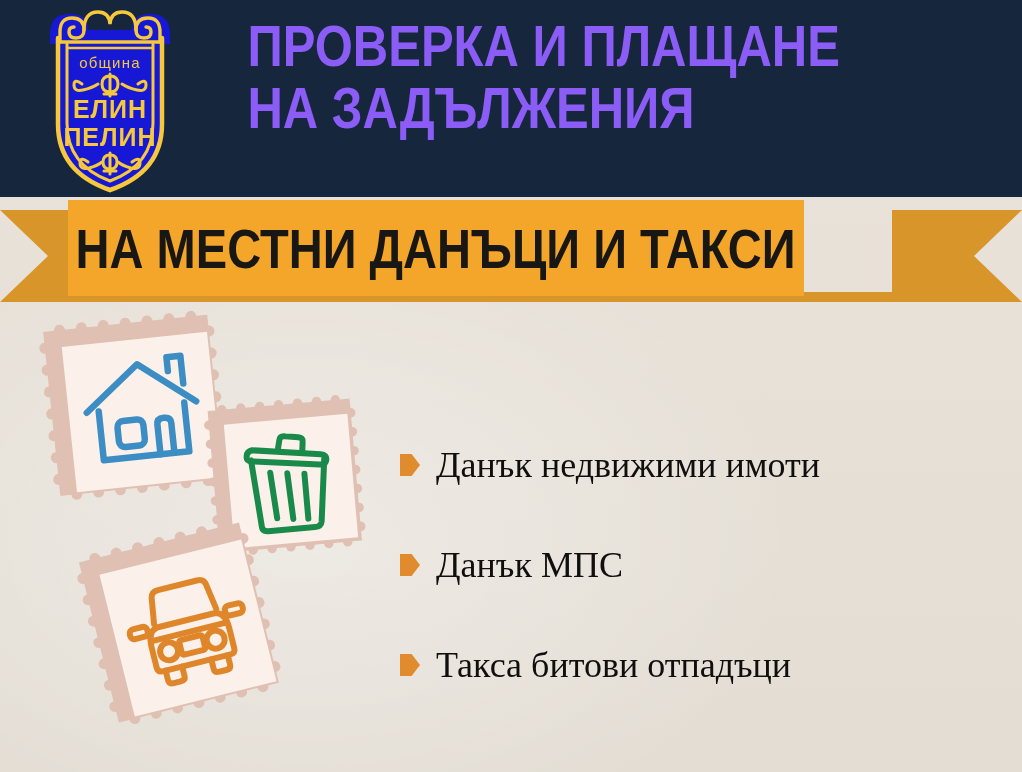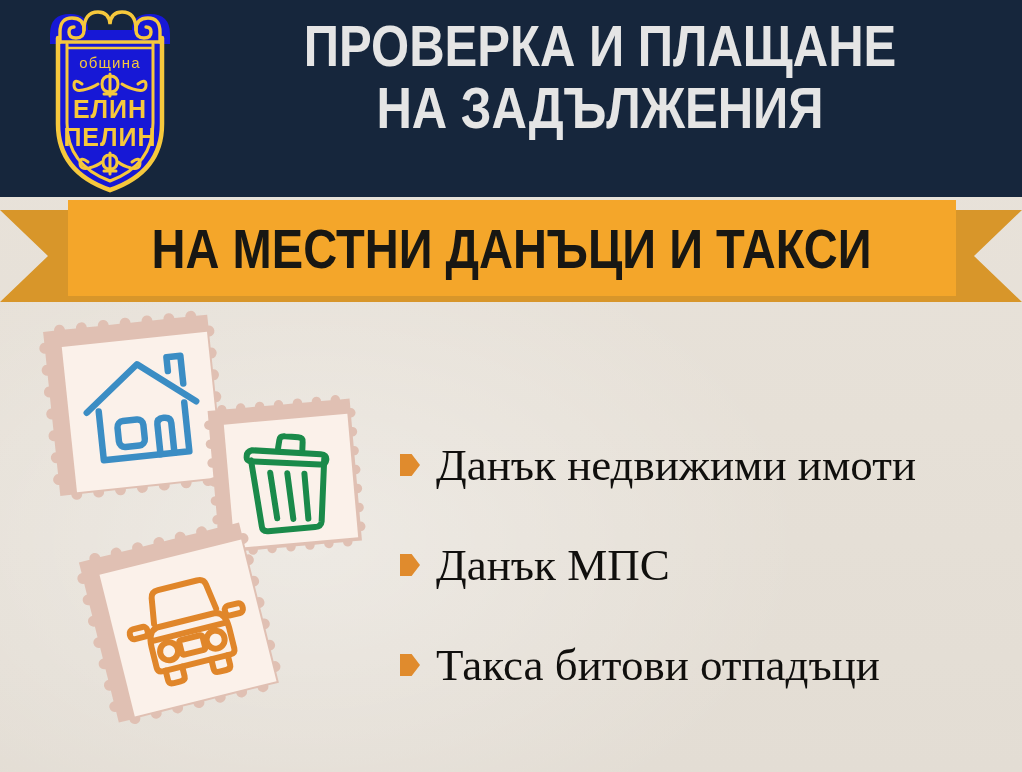--- a/index.html
+++ b/index.html
@@ -48,22 +48,21 @@
     top: 4px;
     width: 148px;
     height: 190px;
   }
 
   .title-block {
     position: absolute;
     left: 190px;
     top: 16px;
     width: 820px;
-    text-align: center;
-    color: #e5e5e5;
+    color: #8b5cf6;
   }
   .title-line {
     display: block;
     font-family: "Liberation Sans", sans-serif;
     font-weight: 700;
     font-size: 57px;
     line-height: 1.08;
     letter-spacing: 0px;
     transform: scaleX(0.86);
     transform-origin: center top;
@@ -99,21 +98,21 @@
     left: 68px;
     top: 96px;
     width: 888px;
     height: 10px;
     background: #d8962a;
   }
   .ribbon-main {
     position: absolute;
     left: 68px;
     top: 4px;
-    width: 888px;
+    width: 736px;
     height: 96px;
     background: #f4a62a;
     display: flex;
     align-items: center;
     justify-content: center;
   }
   .ribbon-text {
     font-family: "Liberation Sans", sans-serif;
     font-weight: 700;
     font-size: 56px;
@@ -149,21 +148,21 @@
   .bullet {
     flex: 0 0 auto;
     width: 20px;
     height: 22px;
     margin-right: 16px;
     background: #e08b2d;
     clip-path: polygon(0 0, 58% 0, 100% 50%, 58% 100%, 0 100%);
   }
   .list-label {
     font-family: "Liberation Serif", serif;
-    font-size: 45px;
+    font-size: 36px;
     font-weight: 400;
     color: #100f0d;
     line-height: 1;
     white-space: nowrap;
   }
 </style>
 </head>
 <body>
 
 <div id="poster">

